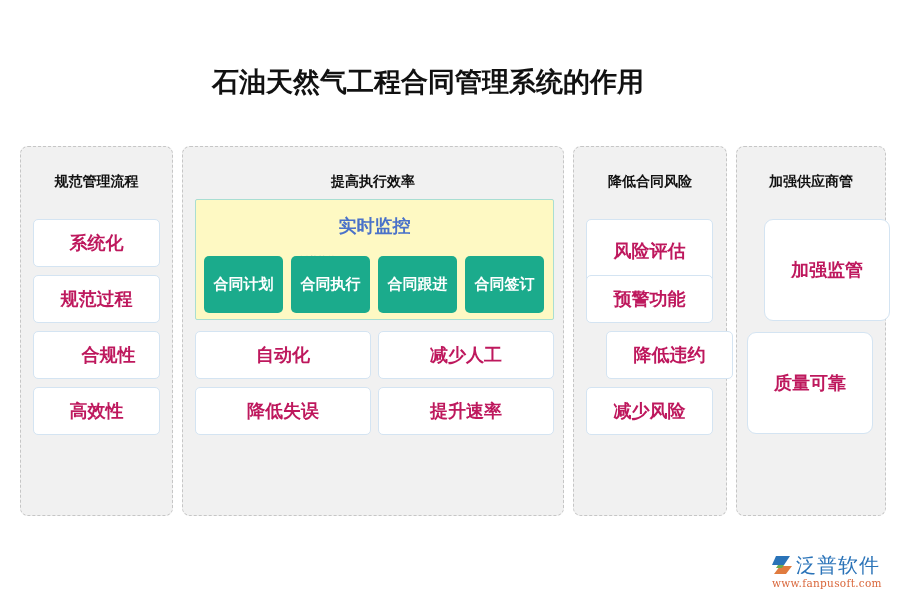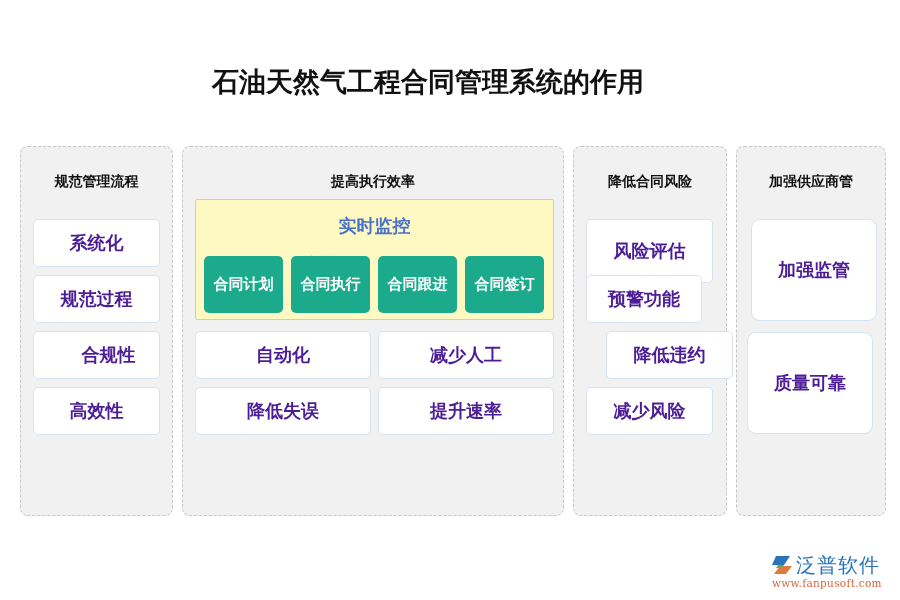--- a/index.html
+++ b/index.html
@@ -17,21 +17,21 @@
     background: #f1f1f1; border: 1.5px dashed #c6c6c6; border-radius: 8px;
   }
   .panel-title {
     position: absolute; left: 0; width: 100%; top: 26px; text-align: center;
     font-size: 14px; font-weight: bold; color: #111111;
   }
 
   .card {
     position: absolute; background: #ffffff; border: 1.5px solid #d4e4f2;
     border-radius: 5px; display: flex; align-items: center; justify-content: center;
-    font-size: 18px; font-weight: bold; color: #4c1d95;
+    font-size: 18px; font-weight: bold; color: #be185d;
   }
 
   .p1 { left: 20px; width: 153px; }
   .p2 { left: 182px; width: 382px; }
   .p3 { left: 573px; width: 154px; }
   .p4 { left: 736px; width: 150px; }
 
   .monitor-box {
     position: absolute; left: 12px; top: 52px; width: 359px; height: 121px;
     background: #fef9c3; border: 1.5px solid #a9ded2; border-radius: 2px;
@@ -90,28 +90,28 @@
   </div>
   <div class="card" style="left:12px; top:184px; width:176px; height:48px;">自动化</div>
   <div class="card" style="left:195px; top:184px; width:176px; height:48px;">减少人工</div>
   <div class="card" style="left:12px; top:240px; width:176px; height:48px;">降低失误</div>
   <div class="card" style="left:195px; top:240px; width:176px; height:48px;">提升速率</div>
 </div>
 
 <div class="panel p3">
   <div class="panel-title">降低合同风险</div>
   <div class="card" style="left:12px; top:72px; width:127px; height:64px;">风险评估</div>
-  <div class="card" style="left:12px; top:128px; width:116px; height:48px;">预警功能</div>
+  <div class="card" style="left:12px; top:128px; width:127px; height:48px;">预警功能</div>
   <div class="card" style="left:12px; top:184px; width:127px; height:48px;margin-left:20px;">降低违约</div>
   <div class="card" style="left:12px; top:240px; width:127px; height:48px;">减少风险</div>
 </div>
 
 <div class="panel p4">
   <div class="panel-title">加强供应商管</div>
-  <div class="card" style="left:14px; top:72px; width:126px; height:102px; border-radius:9px;">加强监管</div>
+  <div class="card" style="left:27px; top:72px; width:126px; height:102px; border-radius:9px;">加强监管</div>
   <div class="card" style="left:10px; top:185px; width:126px; height:102px; border-radius:9px;">质量可靠</div>
 </div>
 
 <div class="logo">
   <svg class="logo-mark" viewBox="0 0 24 22">
     <path d="M6 2 L20 2 L14 11 L2 11 Z" fill="#2a73b8"></path>
     <path d="M10 12 L22 12 L16 20 L4 20 Z" fill="#e07b3f"></path>
     <path d="M8 11 L14 11 L12 14 L6 14 Z" fill="#6aa84f"></path>
   </svg>
   <div class="logo-text">泛普软件</div>

